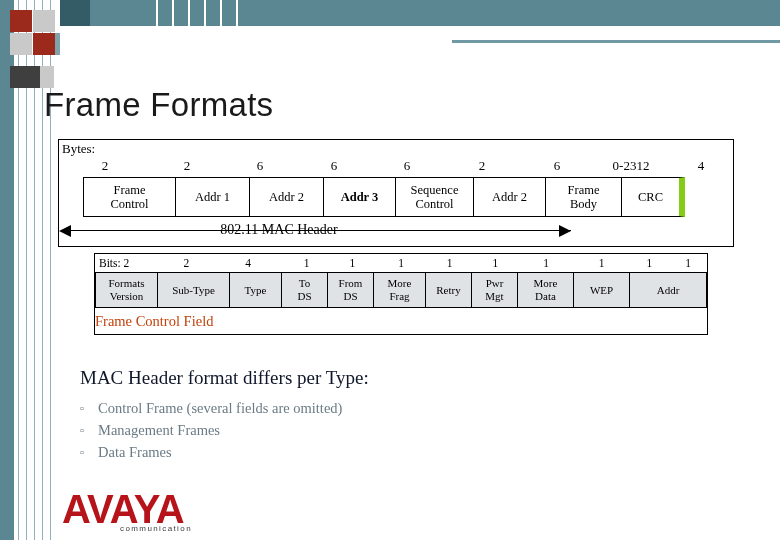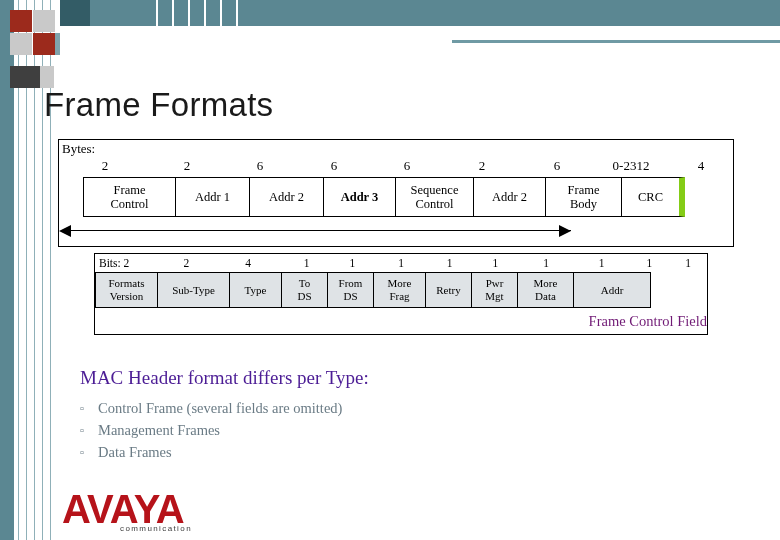--- a/index.html
+++ b/index.html
@@ -203,31 +203,31 @@
     color: #000;
     line-height: 1.15;
     background: #fff;
   }
   .fc-fields .cell.shaded { background: #dfe3e6; }
   .fc-fields .cell:last-child { border-right: 1px solid #000; }
   .fc-caption {
     position: absolute;
     left: 95px; top: 313px;
     width: 612px;
-    text-align: right;
+    text-align: left;
     font-size: 14.5px;
-    color: #701a75;
+    color: #c2410c;
   }
 
   
   .subhead {
     position: absolute;
     left: 80px; top: 367px;
     font-size: 19px;
-    color: #4c1d95;
+    color: #0f172a;
   }
   .bullets {
     position: absolute;
     left: 80px; top: 397px;
     width: 600px;
   }
   .bullets .bullet {
     font-size: 14.5px;
     color: #6a7b85;
     line-height: 22px;
@@ -324,20 +324,21 @@
   <div class="cell" style="width:72px;">Addr 2</div>
   <div class="cell" style="width:76px; white-space:pre-line;">Frame
 Body</div>
   <div class="cell" style="width:64px;">CRC</div>
 </div>
 
 <div class="span-row">
   <div class="span-line"></div>
   <div class="arrow-left"></div>
   <div class="arrow-right"></div>
+  <div class="span-label">802.11 MAC Header</div>
 </div>
 
 <div class="fc-outer"></div>
 
 <div class="fc-sizes">
   <span class="first" style="width:62px;">Bits: 2</span>
   <span style="width:52px;">2</span>
   <span style="width:72px;">4</span>
   <span style="width:46px;">1</span>
   <span style="width:46px;">1</span>
@@ -359,20 +360,21 @@
 DS</div>
   <div class="cell shaded" style="width:46px; white-space:pre-line;">From
 DS</div>
   <div class="cell shaded" style="width:52px; white-space:pre-line;">More
 Frag</div>
   <div class="cell shaded" style="width:46px;">Retry</div>
   <div class="cell shaded" style="width:46px; white-space:pre-line;">Pwr
 Mgt</div>
   <div class="cell shaded" style="width:56px; white-space:pre-line;">More
 Data</div>
+  <div class="cell shaded" style="width:56px;">WEP</div>
   <div class="cell shaded" style="width:78px;">Addr</div>
 </div>
 
 <div class="fc-caption">Frame Control Field</div>
 
 <div class="subhead">MAC Header format differs per Type:</div>
 <div class="bullets">
   <div class="bullet">
     <span class="mark">▫</span>
     <span>Control Frame (several fields are omitted)</span>

